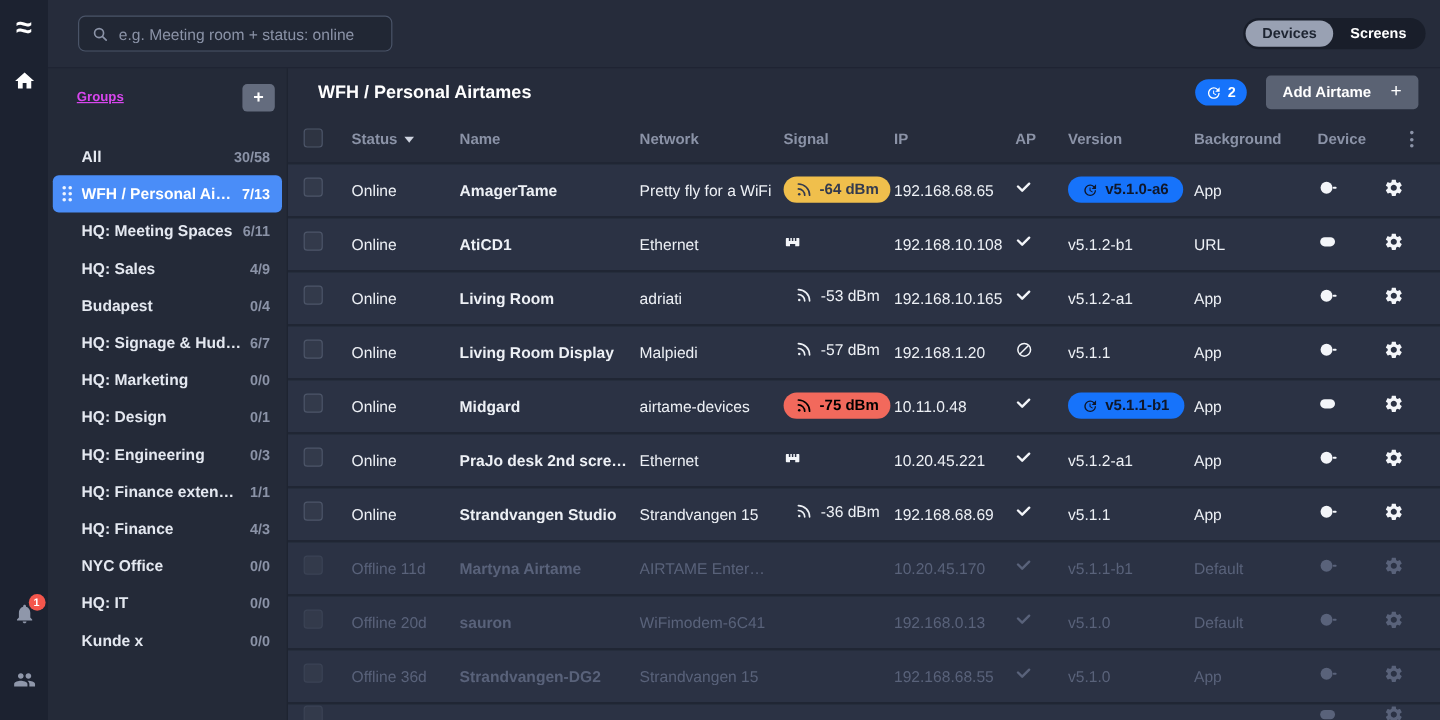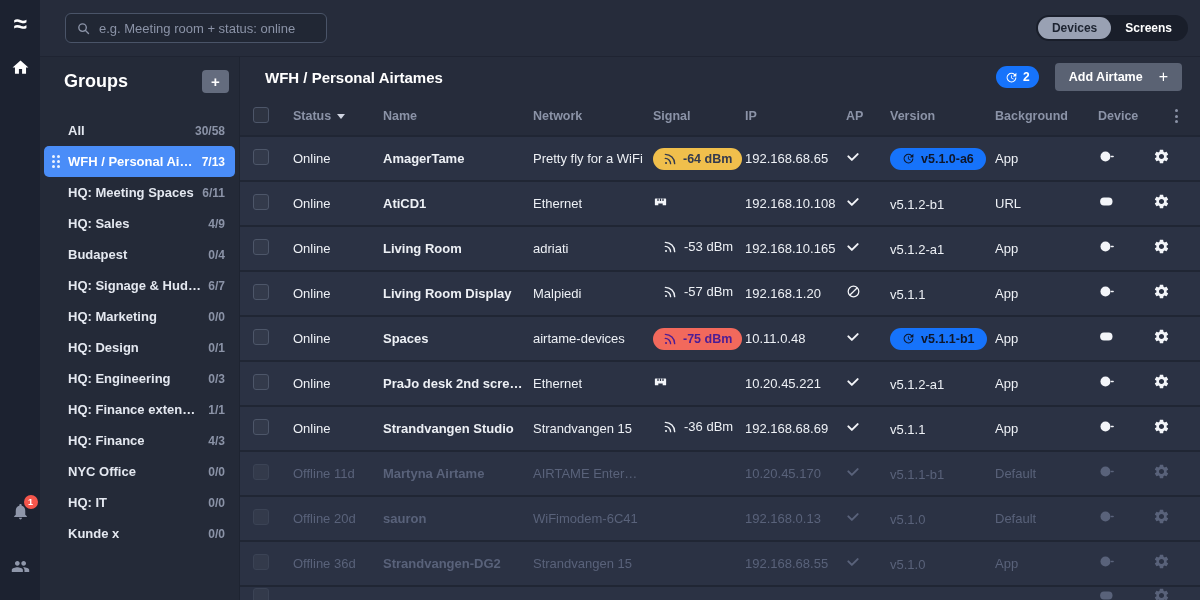--- a/index.html
+++ b/index.html
@@ -25,21 +25,21 @@
   .topbar-spacer { flex:1; }
   .toggle { background:#191e2a; border-radius:13px; padding:2px; display:flex; align-items:center; height:26px; }
   .seg { font-size:12px; font-weight:700; color:#fff; padding:4px 14px; border-radius:11px; cursor:pointer; line-height:1; display:flex; align-items:center; height:22px; }
   .seg.selected { background:#99a1b3; color:#1d2431; }
 
   .content { flex:1; display:flex; min-height:0; }
 
   
   .sidebar { width:200px; flex:0 0 200px; background:#242a38; border-right:1px solid #1e2431; display:flex; flex-direction:column; }
   .sidebar-head { height:36px; margin-top:6px; display:flex; align-items:center; justify-content:space-between; padding:0 10px 0 24px; }
-  .sidebar-title { color:#ffffff; font-size:18px; font-weight:600; }
+  .sidebar-title { color:#d946ef; font-size:11px; font-weight:600;text-decoration:underline; }
   .plus-btn { width:27px; height:23px; background:#646c7e; border:none; border-radius:4px; color:#fff; font-size:15px; font-weight:700; cursor:pointer; display:flex; align-items:center; justify-content:center; line-height:1; }
   .group-list { margin-top:16px; }
   .g-item { height:31px; display:flex; align-items:center; padding:0 14px 0 28px; cursor:pointer; }
   .g-item .g-label { flex:1; color:#e4e8f0; font-size:13px; font-weight:600; white-space:nowrap; overflow:hidden; text-overflow:ellipsis; }
   .g-item .g-count { color:#8b93a7; font-size:12px; font-weight:600; margin-left:6px; }
   .g-item.selected { background:#4a8df8; border-radius:5px; margin:0 4px; padding:0 10px 0 8px; }
   .g-item.selected .g-label, .g-item.selected .g-count { color:#fff; }
   .dots { display:grid; grid-template-columns:repeat(2,3px); grid-gap:2px; margin-right:8px; flex:0 0 auto; }
   .dots i { width:3px; height:3px; border-radius:50%; background:#fff; opacity:.9; }
 
@@ -64,21 +64,21 @@
   .row.offline { --fg:#59627a; --ig:#59627a; }
   .row.partial { height:17px; overflow:hidden; }
   .txt { color:var(--fg); font-size:13px; white-space:nowrap; overflow:hidden; text-overflow:ellipsis; }
   .c-check, .c-status { padding-left:13px; }
   .c-name { font-weight:600; padding-right:10px; }
   .c-network { padding-right:10px; }
   .cb { width:16px; height:16px; border:1.5px solid #4d5669; border-radius:3px; background:rgba(255,255,255,.04); display:inline-block; }
   .offline .cb { border-color:#3b4355; }
   .sbadge { display:inline-flex; align-items:center; gap:6px; border-radius:12px; padding:4px 10px; font-size:12.5px; font-weight:700; }
   .sbadge.yellow { background:#f0bf4c; color:#333a4e; }
-  .sbadge.red { background:#f2695c; color:#4c1d95; }
+  .sbadge.red { background:#f2695c; color:#000000; }
   .splain { display:inline-flex; align-items:center; gap:7px; color:var(--fg); font-size:13px; padding-left:10px; }
   .eth { color:var(--ig); display:inline-flex; }
   .apik { color:var(--ig); display:inline-flex; }
   .vpill { display:inline-flex; align-items:center; gap:6px; background:#1673fb; color:#0f172a; border-radius:12px; padding:4px 12px; font-size:12.5px; font-weight:700; }
   .vplain { font-size:13px; }
   .c-device { color:var(--ig); }
   .gear { color:var(--ig); display:inline-flex; cursor:pointer; }
   .wicon { display:inline-flex; }
   svg { flex:0 0 auto; }
 </style>
@@ -382,21 +382,21 @@
               </span></div>
             <div class="cell c-menu"><span class="gear">
                 <svg viewBox="0 0 24 24" width="17" height="17" fill="currentColor">
                   <path d="M19.14 12.94c.04-.3.06-.61.06-.94 0-.32-.02-.64-.07-.94l2.03-1.58c.18-.14.23-.41.12-.61l-1.92-3.32c-.12-.22-.37-.29-.59-.22l-2.39.96c-.5-.38-1.03-.7-1.62-.94l-.36-2.54c-.04-.24-.24-.41-.48-.41h-3.84c-.24 0-.43.17-.47.41l-.36 2.54c-.59.24-1.13.57-1.62.94l-2.39-.96c-.22-.08-.47 0-.59.22L2.74 8.87c-.12.21-.08.47.12.61l2.03 1.58c-.05.3-.09.63-.09.94s.02.64.07.94l-2.03 1.58c-.18.14-.23.41-.12.61l1.92 3.32c.12.22.37.29.59.22l2.39-.96c.5.38 1.03.7 1.62.94l.36 2.54c.05.24.24.41.48.41h3.84c.24 0 .44-.17.47-.41l.36-2.54c.59-.24 1.13-.56 1.62-.94l2.39.96c.22.08.47 0 .59-.22l1.92-3.32c.12-.22.07-.47-.12-.61l-2.01-1.58zM12 15.6c-1.98 0-3.6-1.62-3.6-3.6s1.62-3.6 3.6-3.6 3.6 1.62 3.6 3.6-1.62 3.6-3.6 3.6z"></path>
                 </svg>
               </span></div>
           </div>
           <div class="grid row">
             <div class="cell c-check"><span class="cb"></span></div>
             <div class="cell c-status txt">Online</div>
-            <div class="cell c-name txt">Spaces</div>
+            <div class="cell c-name txt">Midgard</div>
             <div class="cell c-network txt">airtame-devices</div>
             <div class="cell c-signal"><span class="sbadge red"><span class="wicon">
                   <svg viewBox="0 0 24 24" width="14" height="14" fill="none" stroke="currentColor" stroke-width="2.4" stroke-linecap="round">
                     <path d="M4 11a9 9 0 0 1 9 9"></path>
                     <path d="M4 4a16 16 0 0 1 16 16"></path>
                     <circle cx="5.2" cy="18.8" r="1.8" fill="currentColor" stroke="none"></circle>
                   </svg>
                 </span>-75 dBm</span></div>
             <div class="cell c-ip txt">10.11.0.48</div>
             <div class="cell c-ap"><span class="apik">

